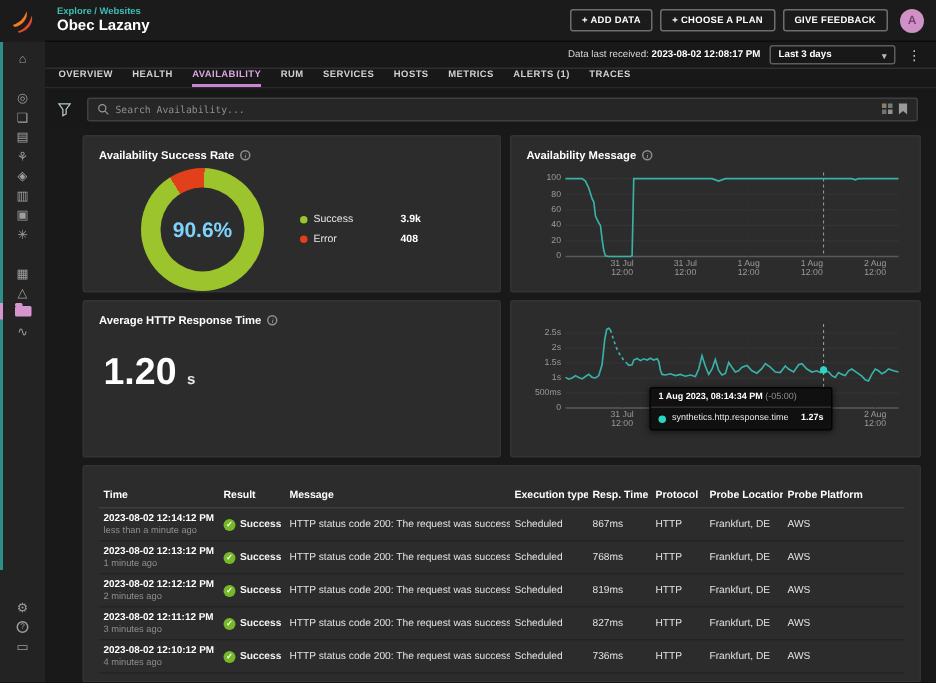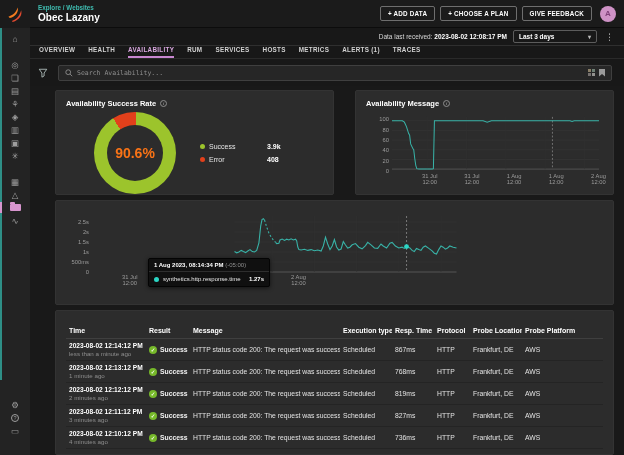--- a/index.html
+++ b/index.html
@@ -55,32 +55,32 @@
   .searchbox input::placeholder{color:#8f8f8f;}
   .gridicon{width:7px;height:7px;display:grid;grid-template-columns:1fr 1fr;grid-template-rows:1fr 1fr;gap:1px;cursor:pointer;}
   .gridicon i{background:#8a7f68;}
   .gridicon i:nth-child(2){background:#6e7f74;}
   .gridicon i:nth-child(3){background:#75706e;}
   .gridicon i:nth-child(4){background:#93928f;}
   .bookmark{width:6px;height:8px;background:#9a9a9a;clip-path:polygon(0 0,100% 0,100% 100%,50% 68%,0 100%);cursor:pointer;}
 
   
   .content{flex:1;background:#191919;padding:4px 10px 0 25px;overflow:hidden;display:flex;flex-direction:column;}
-  .cardrow{display:flex;gap:21px;margin-bottom:5px;}
+  .cardrow{display:flex;gap:6px;margin-bottom:5px;}
   .card{background:#2c2c2c;border:1px solid #333;border-radius:2px;padding:8px 10px;position:relative;}
   .card-title{font-size:7.5px;font-weight:bold;color:#fff;display:flex;align-items:center;gap:4px;}
   .info{width:7px;height:7px;border:1px solid #8e8e8e;border-radius:50%;color:#8e8e8e;font-size:4.5px;
     display:inline-flex;align-items:center;justify-content:center;font-style:italic;font-family:"Liberation Serif",serif;flex:none;}
   .c-donut{width:279px;height:105px;flex:none;}
   .c-chart{flex:1;height:105px;min-width:0;}
 
   .donutwrap{display:flex;align-items:center;margin-top:4px;}
   .donut{width:82px;height:82px;border-radius:50%;margin-left:28px;position:relative;flex:none;}
   .donut .hole{position:absolute;left:13px;top:13px;right:13px;bottom:13px;border-radius:50%;background:#2c2c2c;
-    display:flex;align-items:center;justify-content:center;color:#f97316;font-size:14px;font-weight:bold;}
+    display:flex;align-items:center;justify-content:center;color:#7dd3fc;font-size:14px;font-weight:bold;}
   .legend{margin-left:24px;}
   .lrow{display:flex;align-items:center;height:13px;font-size:7px;color:#e6e6e6;}
   .ldot{width:5px;height:5px;border-radius:50%;margin-right:4px;flex:none;}
   .lname{width:58px;}
   .lval{font-weight:bold;color:#fff;}
 
   .bigval{margin-top:18px;margin-left:3px;color:#fff;font-weight:bold;font-size:25px;line-height:25px;}
   .bigval .unit{font-size:10px;font-weight:bold;color:#e8e8e8;}
 
   .chart{position:relative;height:74px;margin-top:4px;}
@@ -284,20 +284,30 @@
                 <span class="xlab" style="left: 206.46px;">
                   <div>2 Aug</div>
                   <div>12:00</div>
                 </span>
               </div>
           </div>
         </div>
       </div>
 
       <div class="cardrow">
+        <div class="card c-donut">
+          <div class="card-title">
+            <span>Average HTTP Response Time</span>
+            <span class="info">i</span>
+          </div>
+          <div class="bigval">
+            <span>1.20</span>
+            <span class="unit">s</span>
+          </div>
+        </div>
 
         <div class="card c-chart">
           <div class="chart">
             <div class="plot" id="chart-resp">
                 <svg viewBox="0 0 222 56">
                   <line x1="0" y1="56" x2="222" y2="56" stroke="#5a5a5a" stroke-width="0.9"></line>
                   <line x1="0" y1="46" x2="222" y2="46" stroke="#373737" stroke-width="0.6"></line>
                   <line x1="0" y1="36" x2="222" y2="36" stroke="#373737" stroke-width="0.6"></line>
                   <line x1="0" y1="26" x2="222" y2="26" stroke="#373737" stroke-width="0.6"></line>
                   <line x1="0" y1="16" x2="222" y2="16" stroke="#373737" stroke-width="0.6"></line>

